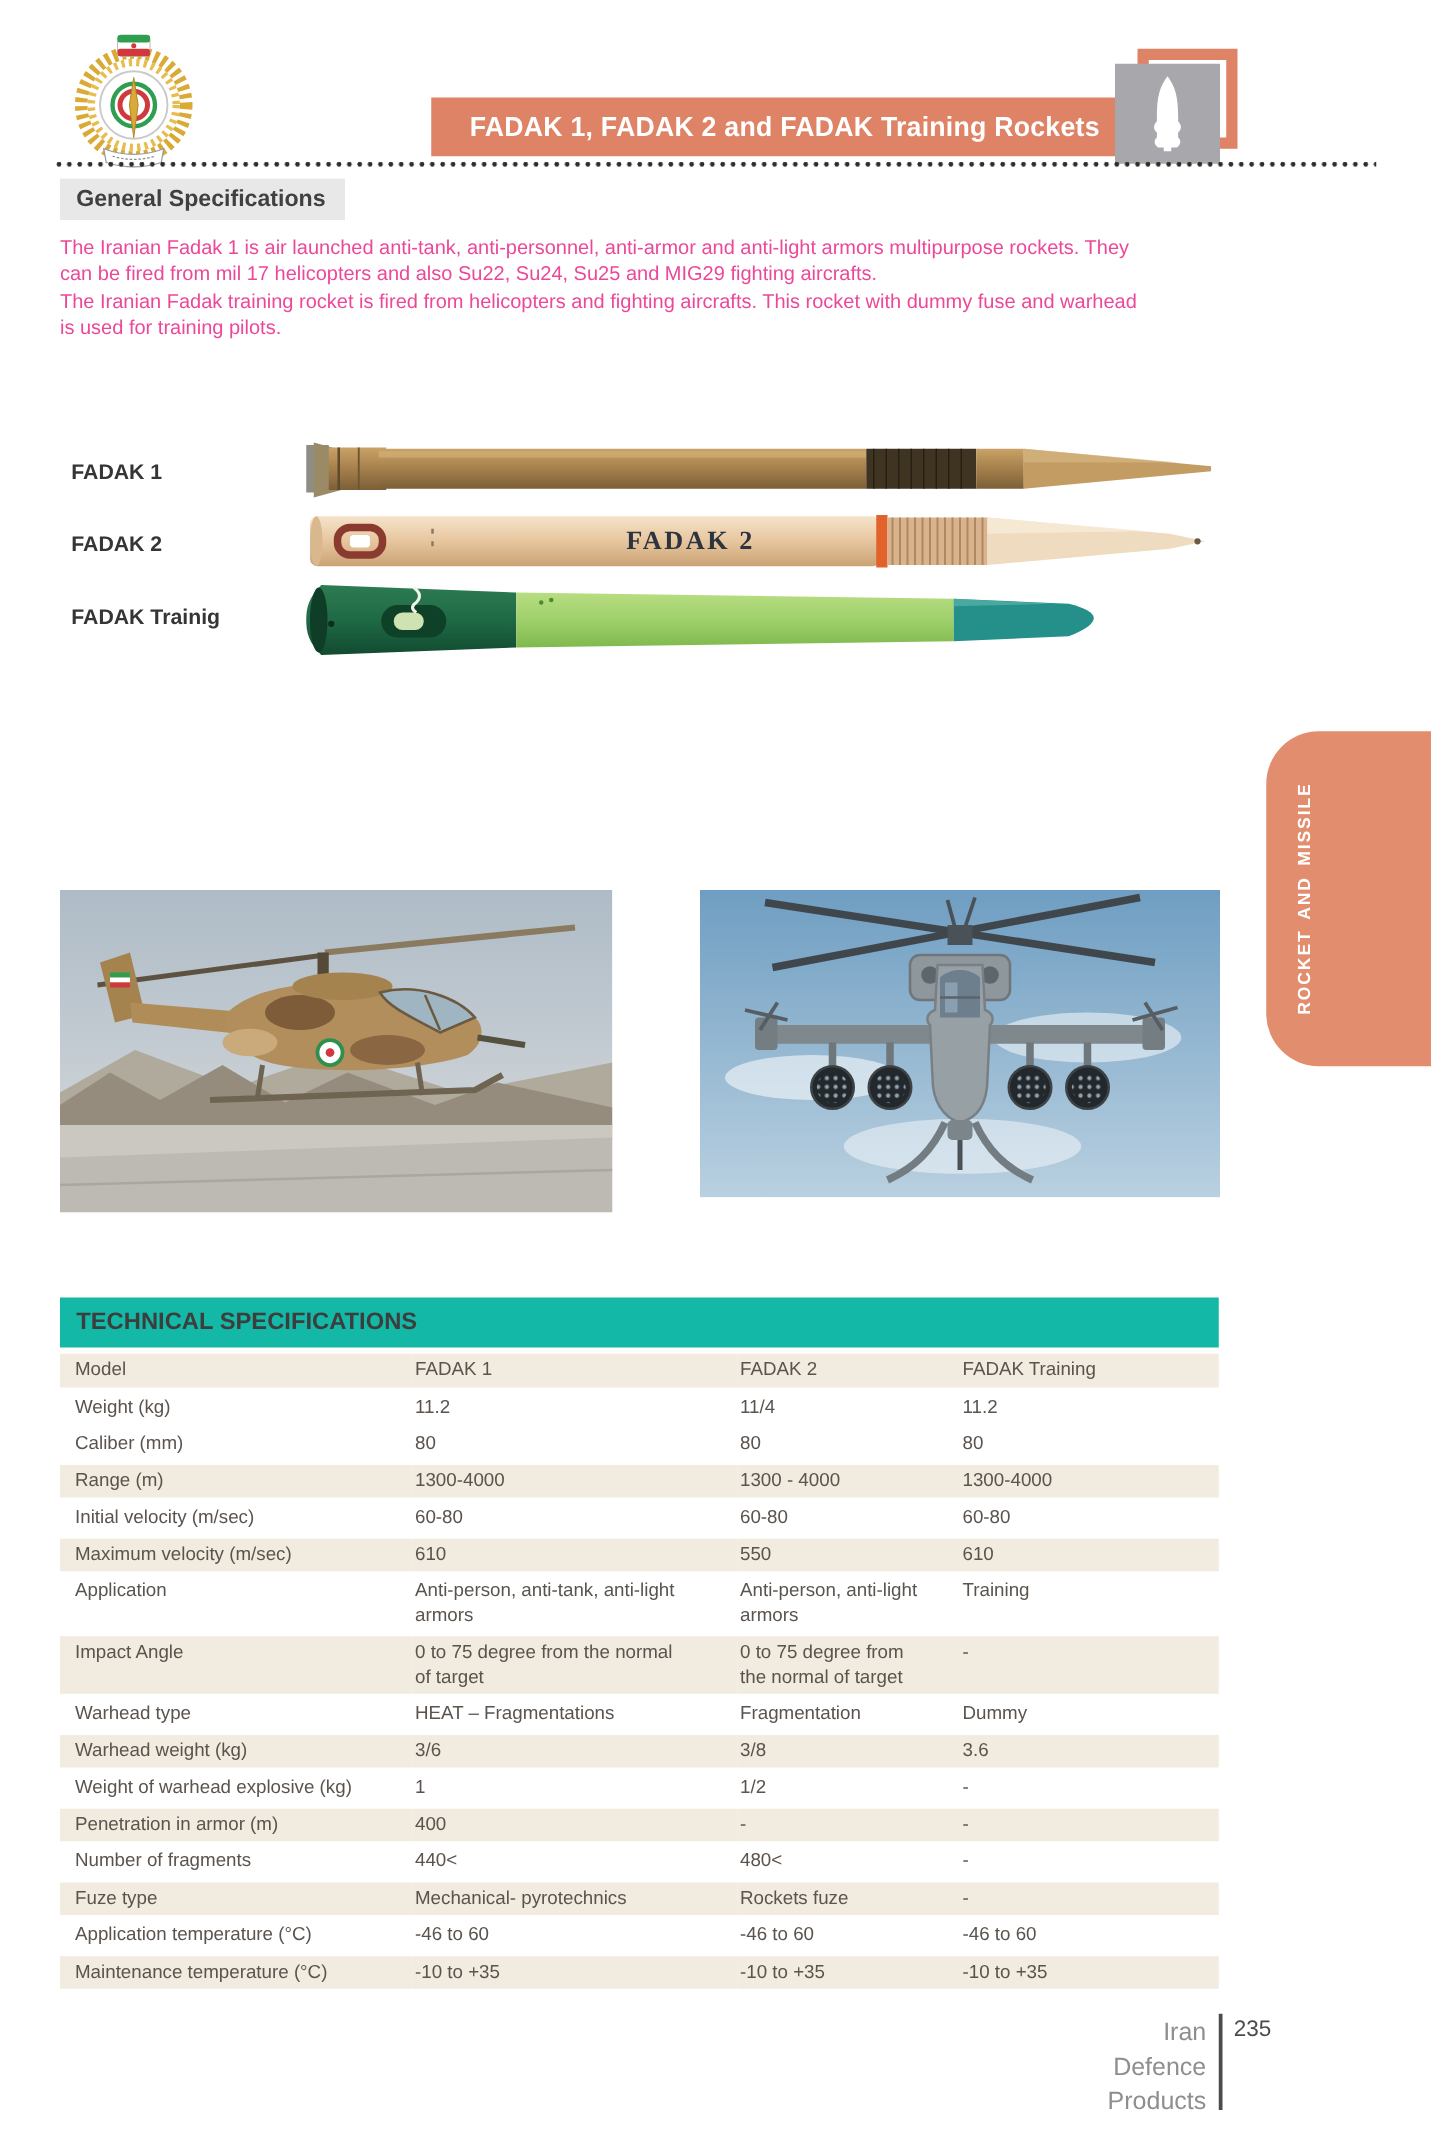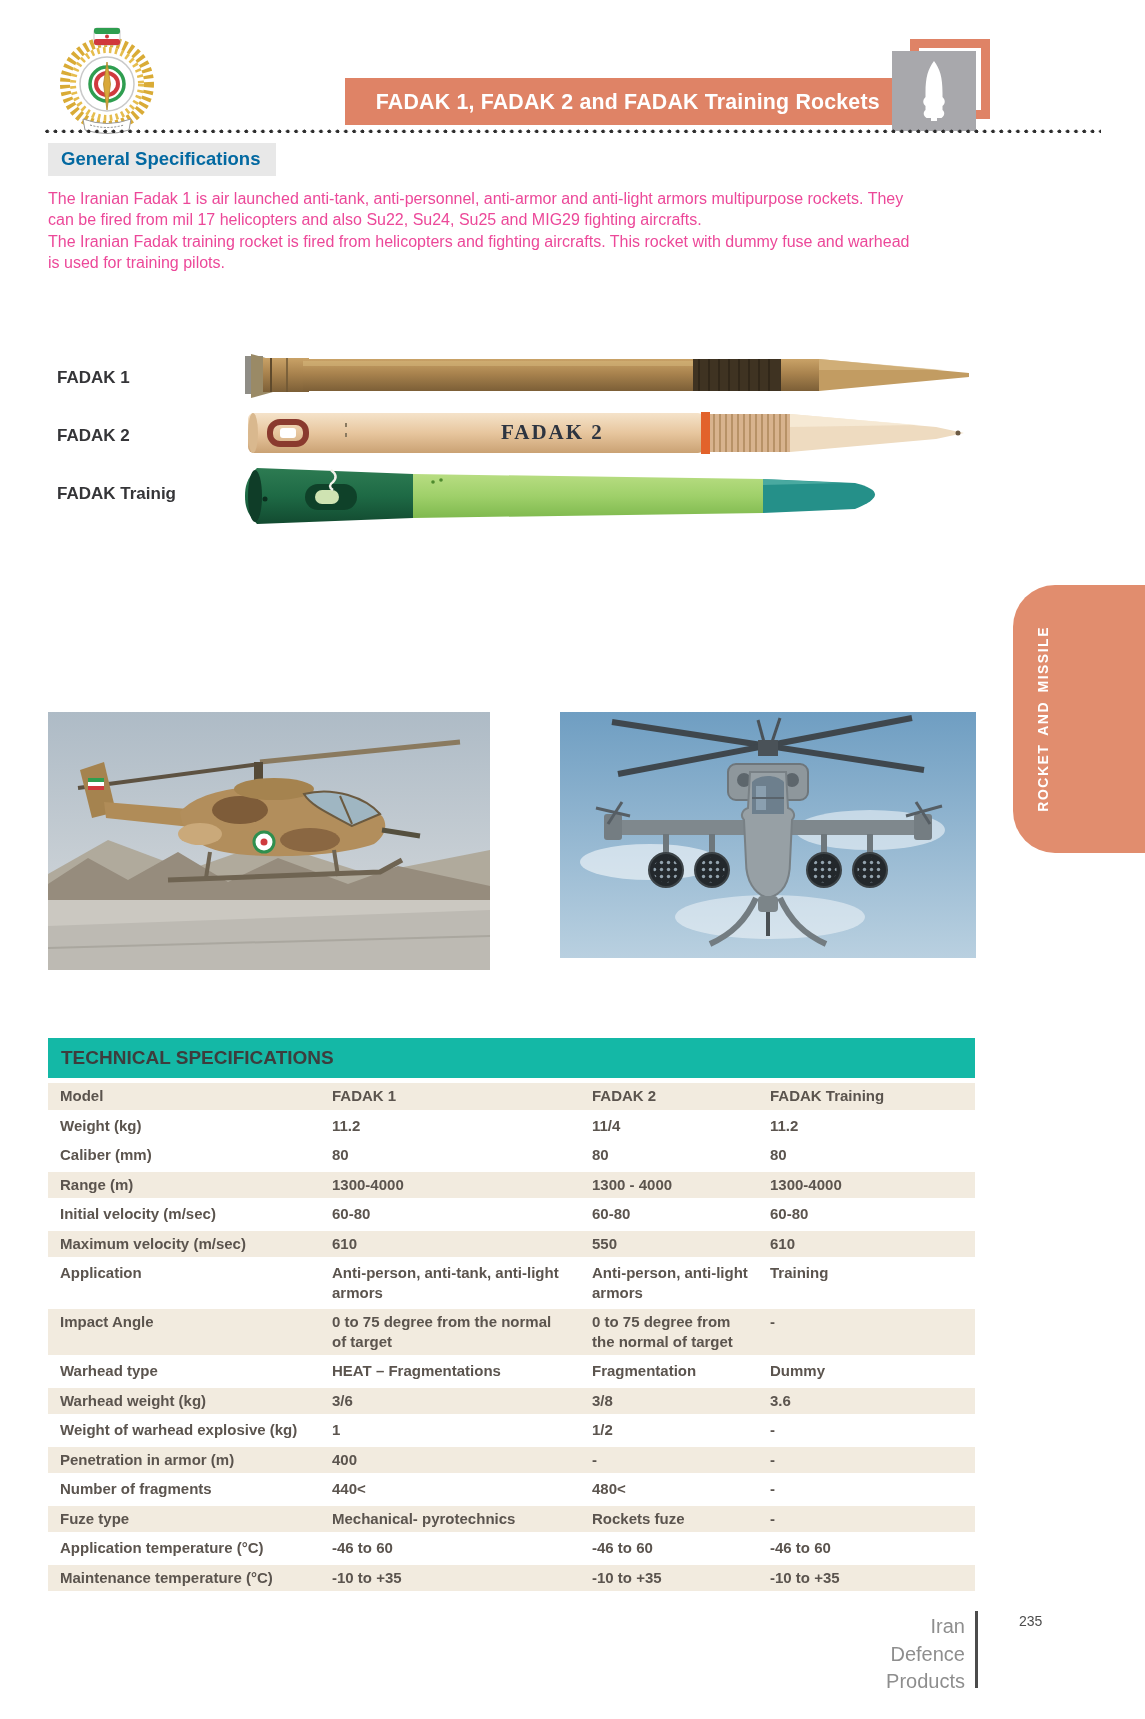--- a/index.html
+++ b/index.html
@@ -14,52 +14,52 @@
   .icon-group{position:absolute;left:892px;top:31px;width:104px;height:104px;}
   .icon-orange-frame{position:absolute;left:18px;top:8px;width:62px;height:62px;border:9px solid #df8366;}
   .icon-gray-square{position:absolute;left:0;top:20px;width:84px;height:80px;background:#a8a8ac;
                     display:flex;align-items:center;justify-content:center;}
   .dotted{position:absolute;left:45px;top:129px;width:1056px;height:5px;
           background-image:radial-gradient(circle at 2.2px 2.4px,#2d2d2d 1.7px,transparent 2.1px);
           background-size:8.3px 5px;background-repeat:repeat-x;}
 
   
   .gs-head{position:absolute;left:48px;top:143px;background:#e8e8e8;padding:5px 16px 6px 13px;
-           font-size:18.5px;font-weight:bold;color:#0369a1;}
+           font-size:18.5px;font-weight:bold;color:#404040;}
   .intro{position:absolute;left:48px;top:188px;width:872px;font-size:16px;line-height:1.33;color:#ec4899;}
   .intro p{margin:0;}
 
   
   .rk-label{position:absolute;left:57px;font-weight:bold;font-size:17px;color:#353538;width:180px;}
   .rk{position:absolute;}
 
   
   .photo{position:absolute;overflow:hidden;}
 
   
   .side-tab{position:absolute;left:1013px;top:585px;width:132px;height:268px;background:#e18d6e;
             border-radius:42px 0 0 42px;display:flex;align-items:center;}
   .side-tab .vtxt{writing-mode:vertical-rl;transform:rotate(180deg);color:#ffffff;font-weight:bold;
             font-size:14px;letter-spacing:1.5px;word-spacing:3px;white-space:nowrap;margin-left:22px;}
 
   
   .tech-head{position:absolute;left:48px;top:1038px;width:914px;height:40px;background:#14b8a6;
              font-size:19px;font-weight:bold;color:#3d3d3d;line-height:40px;padding-left:13px;}
   table.spec{position:absolute;left:48px;top:1080px;width:927px;border-collapse:separate;border-spacing:0 3px;
-             font-size:15px;color:#5b544e;table-layout:fixed;font-weight:bold;}
+             font-size:15px;color:#5b544e;table-layout:fixed;}
   table.spec td{padding:3px 10px 4px 2px;vertical-align:top;line-height:1.3;white-space:pre-line;}
   table.spec td:first-child{padding-left:12px;}
   tr.beige{background:#f2ebdf;}
   tr.white{background:#ffffff;}
 
   
   .footer-brand{position:absolute;left:790px;top:1613px;width:175px;text-align:right;
                 color:#8e8e8e;font-size:20px;line-height:1.38;}
   .footer-bar{position:absolute;left:975px;top:1611px;width:2.5px;height:77px;background:#4c4c4c;}
-  .page-num{position:absolute;left:987px;top:1613px;font-size:14px;color:#4c4c4c;margin-left:32px;}
+  .page-num{position:absolute;left:987px;top:1613px;font-size:18px;color:#4c4c4c;}
 </style>
 </head>
 <body>
 
 <div id="page">
 
   <div class="emblem">
     <svg width="110" height="112" viewBox="0 0 110 112">
       <circle cx="55" cy="58" r="42" fill="none" stroke="#d9ab36" stroke-width="10" stroke-dasharray="3.5 3.2"></circle>
       <circle cx="55" cy="58" r="34" fill="none" stroke="#e6bd4e" stroke-width="6" stroke-dasharray="2.6 3.4"></circle>

